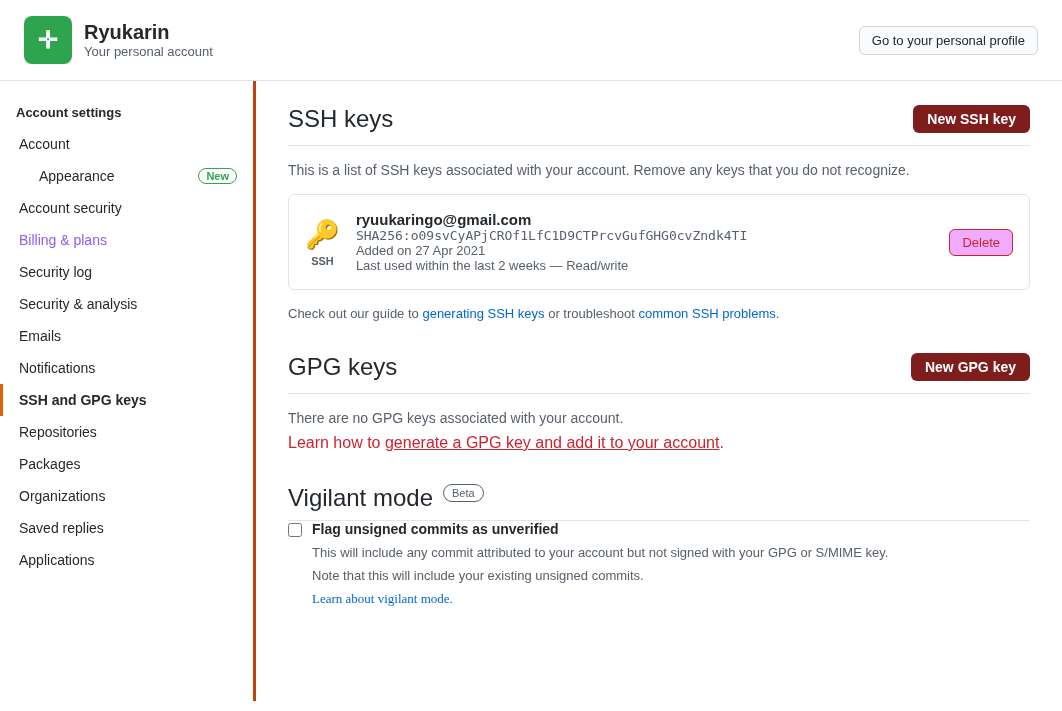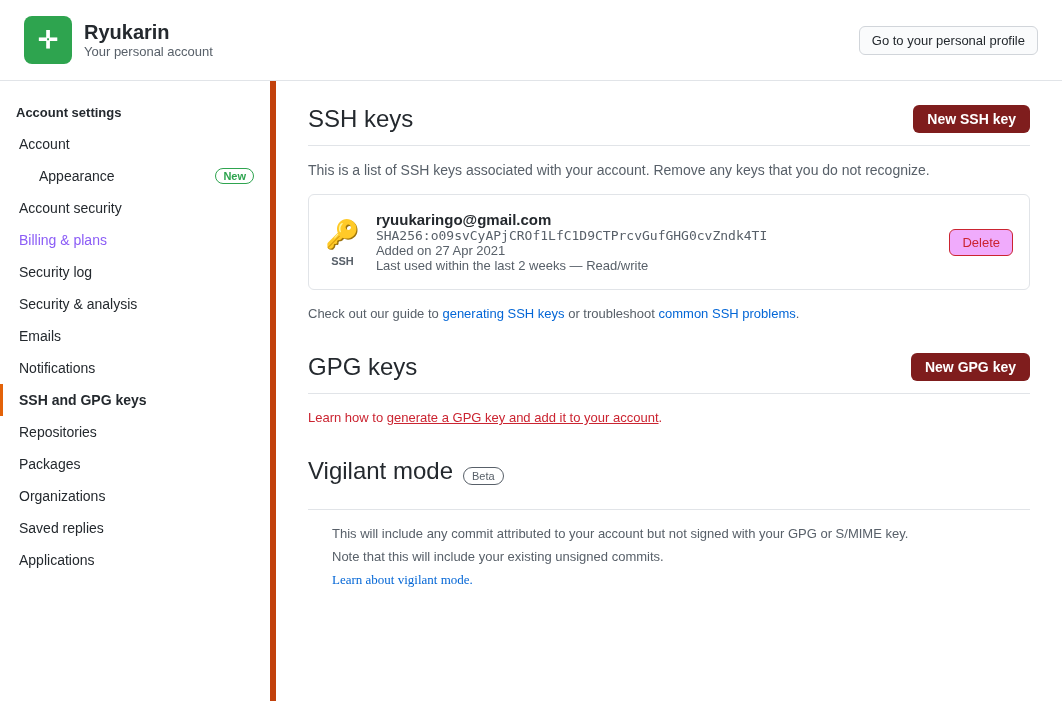--- a/index.html
+++ b/index.html
@@ -13,21 +13,21 @@
     .avatar { width: 48px; height: 48px; background: #2ea44f; border-radius: 8px; display: flex; align-items: center; justify-content: center; }
     .avatar-icon { color: #fff; font-size: 24px; font-weight: bold; }
     .user-name { font-size: 20px; font-weight: 600; color: #24292e; }
     .user-subtitle { font-size: 13px; color: #586069; }
     .btn-profile { border: 1px solid #d1d5da; background: #fafbfc; color: #24292e; padding: 6px 12px; border-radius: 6px; font-size: 13px; cursor: pointer; }
 
     
     .layout { display: flex; align-items: flex-start; }
 
     
-    .sidebar { width: 276px; min-height: 620px; border-right: 6px solid #c2410c; padding-top: 16px; flex-shrink: 0; }
+    .sidebar { width: 256px; min-height: 620px; border-right: 3px solid #c2410c; padding-top: 16px; flex-shrink: 0; }
     .sidebar-section-title { font-size: 13px; font-weight: 600; color: #24292e; padding: 8px 16px 8px 16px; }
     .sidebar-item { display: flex; align-items: center; justify-content: space-between; padding: 8px 16px; font-size: 14px; color: #24292e; cursor: pointer; text-decoration: none; border-left: 3px solid transparent; }
     .sidebar-item.active { border-left: 3px solid #e36209; font-weight: 600; color: #24292e; }
     .sidebar-item.billing { color: #8b5cf6; }
     .badge-new { border: 1px solid #2ea44f; color: #2ea44f; border-radius: 20px; font-size: 11px; padding: 1px 7px; font-weight: 600; }
 
     
     .main { flex: 1; padding: 24px 32px; }
 
     
@@ -48,25 +48,25 @@
     .key-added { font-size: 13px; color: #586069; }
     .key-last-used { font-size: 13px; color: #586069; }
     .btn-delete { border: 1px solid #cb2431; color: #cb2431; background: #f0abfc; padding: 5px 12px; border-radius: 6px; font-size: 13px; cursor: pointer; }
 
     .guide-text { font-size: 13px; color: #586069; margin-bottom: 32px; }
     .guide-text a { color: #0366d6; text-decoration: none; }
 
     .section-spacer { margin-top: 32px; }
 
     .no-keys-text { font-size: 14px; color: #586069; margin-bottom: 8px; }
-    .learn-link { color: #cb2431; font-size: 13px; text-decoration: none; }
+    .learn-link { color: #cb2431; font-size: 16px; text-decoration: none; }
     .learn-link a { color: #cb2431; }
 
     
-    .vigilant-header { display: flex; align-items: flex-end; gap: 10px; border-bottom: 1px solid #e1e4e8; padding-bottom: 24px; margin-bottom: 16px; }
+    .vigilant-header { display: flex; align-items: flex-start; gap: 10px; border-bottom: 1px solid #e1e4e8; padding-bottom: 8px; }
     .beta-badge { border: 1px solid #586069; border-radius: 20px; color: #586069; font-size: 11px; padding: 2px 8px; font-weight: 500; }
 
     .checkbox-row { display: flex; align-items: flex-start; gap: 10px; margin-bottom: 8px; }
     .checkbox-row input[type="checkbox"] { margin-top: 2px; width: 14px; height: 14px; flex-shrink: 0; }
     .checkbox-label { font-size: 14px; font-weight: 600; color: #24292e; }
     .checkbox-desc { font-size: 13px; color: #586069; margin-left: 24px; margin-bottom: 8px; }
     .vigilant-learn { font-size: 13px; color: #0366d6; text-decoration: none; margin-left: 24px; display: block; font-family: Liberation Serif, serif; }
   </style>
 </head>
 <body>
@@ -135,29 +135,34 @@
 
       <p class="guide-text">
         Check out our guide to <a href="#">generating SSH keys</a> or troubleshoot <a href="#">common SSH problems</a>.
       </p>
 
       <div class="section-spacer">
         <div class="section-header">
           <h2 class="section-title">GPG keys</h2>
           <button class="btn-green">New GPG key</button>
         </div>
+        <p class="no-keys-text">There are no GPG keys associated with your account.</p>
         <p class="learn-link">
           Learn how to <a href="#">generate a GPG key and add it to your account</a>.
         </p>
       </div>
 
       <div class="section-spacer">
         <div class="vigilant-header">
           <h2 class="section-title">Vigilant mode</h2>
           <span class="beta-badge">Beta</span>
         </div>
+        <div class="checkbox-row">
+          <input type="checkbox" id="vigilant-checkbox" style="">
+          <label class="checkbox-label" for="vigilant-checkbox">Flag unsigned commits as unverified</label>
+        </div>
         <p class="checkbox-desc">This will include any commit attributed to your account but not signed with your GPG or S/MIME key.</p>
         <p class="checkbox-desc">Note that this will include your existing unsigned commits.</p>
         <a href="#" class="vigilant-learn">Learn about vigilant mode.</a>
       </div>
     </main>
   </div>
 </div>
 
 </body></html>

